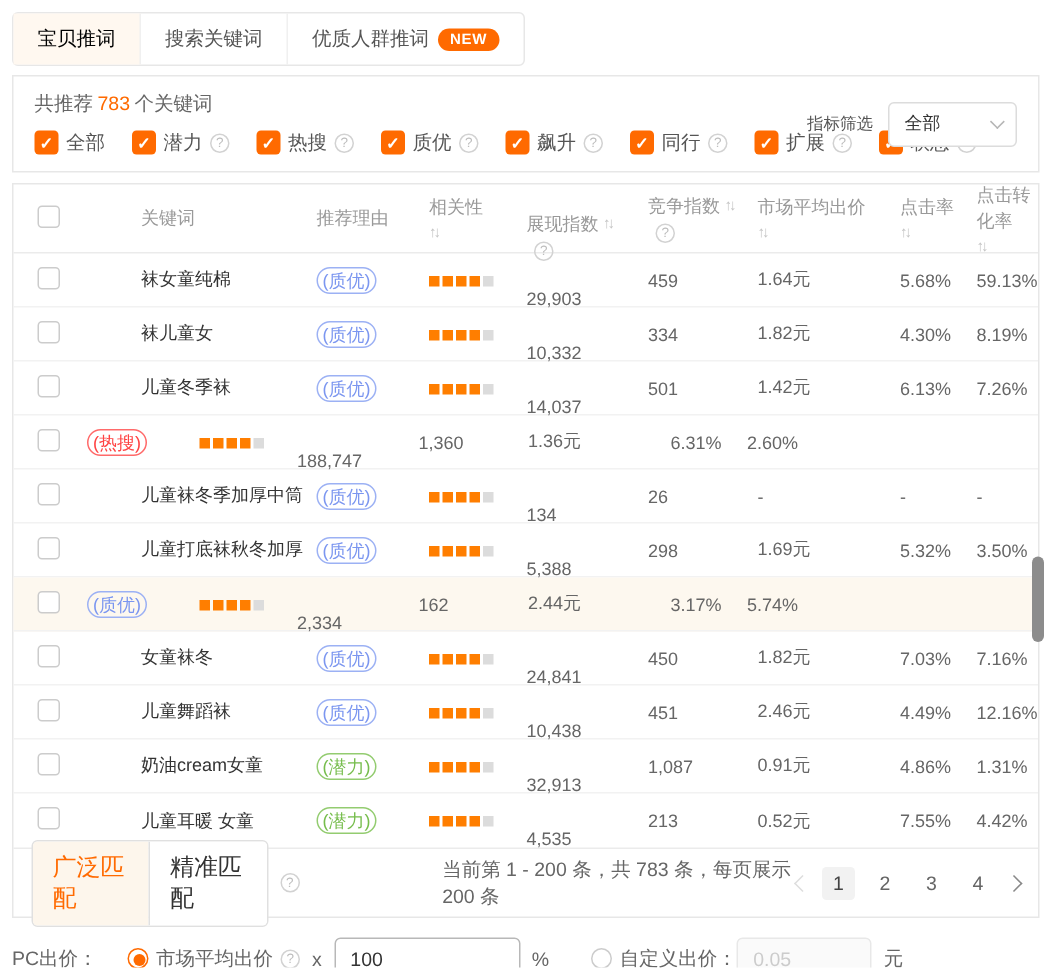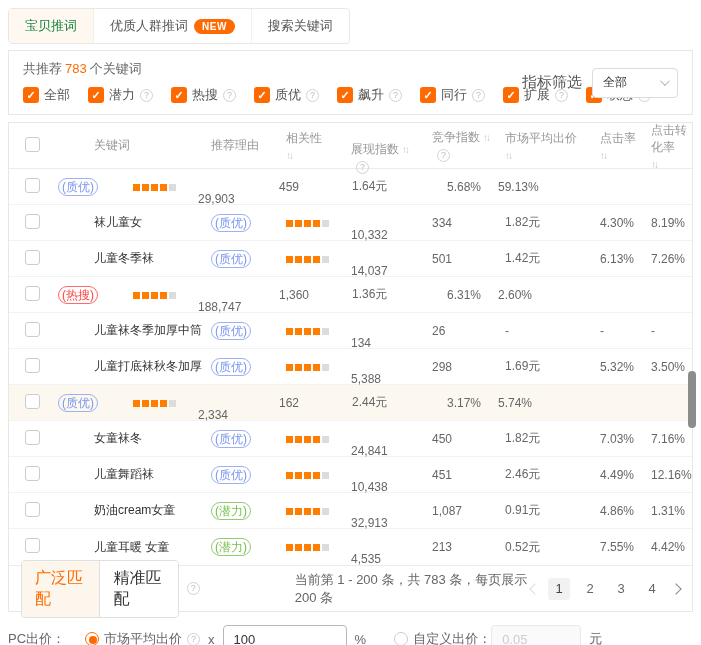--- a/index.html
+++ b/index.html
@@ -3,34 +3,34 @@
 <meta charset="utf-8">
 <style>
   * { margin:0; padding:0; box-sizing:border-box; }
   html,body { width:701px; height:645px; overflow:hidden; background:#fff;
     font-family:"Liberation Sans", sans-serif; color:#333; font-size:12px; }
 
   
   .tab-bar { display:inline-flex; margin:8px 0 0 8px; border:1px solid #e7e7e7; border-radius:4px; background:#fff; }
   .tab { display:flex; align-items:center; padding:8px 16px; font-size:13px; color:#555; cursor:pointer; border-right:1px solid #f0f0f0; }
   .tab:last-child { border-right:none; }
-  .tab.active { background:#fff8f0; color:#15803d; }
+  .tab.active { background:#fff8f0; color:#000000; }
   .new-badge { margin-left:6px; background:#ff6a00; color:#fff; font-size:10px; font-weight:bold; padding:2px 8px; border-radius:10px; letter-spacing:.5px; }
 
   
   .filter-panel { position:relative; margin:6px 8px 0 8px; border:1px solid #e7e7e7; padding:9px 14px 10px 14px; }
   .summary { font-size:13px; color:#666; margin-bottom:8px; }
   .summary .count { color:#ff6a00; margin:0 3px; }
   .cb-row { display:flex; align-items:center; }
   .cb-item { display:flex; align-items:center; margin-right:18px; cursor:pointer; }
   .cb { width:16px; height:16px; background:#ff6a00; border-radius:3px; color:#fff; font-size:11px; font-weight:bold; display:flex; align-items:center; justify-content:center; }
   .cb-label { margin-left:5px; font-size:13px; color:#555; }
   .help { width:13px; height:13px; border:1px solid #d2d2d2; border-radius:50%; color:#bdbdbd; font-size:9px; line-height:11px; text-align:center; margin-left:5px; display:inline-block; flex:0 0 auto; }
   .metric-filter { position:absolute; right:14px; top:50%; transform:translateY(-50%); display:flex; align-items:center; }
-  .metric-label { font-size:15px; color:#555; margin-right:10px; }
+  .metric-label { font-size:11px; color:#555; margin-right:10px; }
   .select-box { width:86px; height:30px; border:1px solid #dcdcdc; border-radius:4px; display:flex; align-items:center; justify-content:space-between; padding:0 10px; background:#fff; cursor:pointer; }
   .chev-down { width:7px; height:7px; border-right:1px solid #b5b5b5; border-bottom:1px solid #b5b5b5; transform:rotate(45deg) translateY(-2px); }
 
   
   .table-panel { position:relative; margin:7px 8px 0 8px; border:1px solid #e7e7e7; background:#fff; }
   .thead { display:flex; align-items:center; height:46px; color:#999; border-bottom:1px solid #ebebeb; }
   .trow { display:flex; align-items:center; height:36px; border-bottom:1px solid #f2f2f2; }
   .trow:last-child { border-bottom:none; }
   .trow.hl { background:#fdf8ef; }
   .col { flex:0 0 auto; }
@@ -89,25 +89,25 @@
 <body>
 
 
 
 
 <div class="tab-bar">
     <div class="tab active">
       <span>宝贝推词</span>
     </div>
     <div class="tab">
+      <span>搜索关键词</span>
+    </div>
+    <div class="tab">
       <span>优质人群推词</span>
       <span class="new-badge">NEW</span>
-    </div>
-    <div class="tab">
-      <span>搜索关键词</span>
     </div>
   </div>
 
 
 <div class="filter-panel">
   <div class="summary">
     <span>共推荐</span><span class="count">783</span><span>个关键词</span>
   </div>
   <div class="cb-row">
       <label class="cb-item">
@@ -209,20 +209,21 @@
       <span class="hline">点击转化率</span>
       <span class="hline">
           <span class="sort">↑↓</span>
         </span>
     </div>
   </div>
 
   <div>
   <div class="trow">
     <div class="col c-check"><span class="rowcb"></span></div>
+    <div class="col c-kw"><span class="kw">袜女童纯棉</span></div>
     <div class="col c-badge"><span class="badge quality">质优</span></div>
     <div class="col c-rel"><span class="bars">
             <span class="bar on"></span>
             <span class="bar on"></span>
             <span class="bar on"></span>
             <span class="bar on"></span>
             <span class="bar"></span>
           </span></div>
     <div class="col c-imp num">29,903</div>
     <div class="col c-comp num">459</div>

